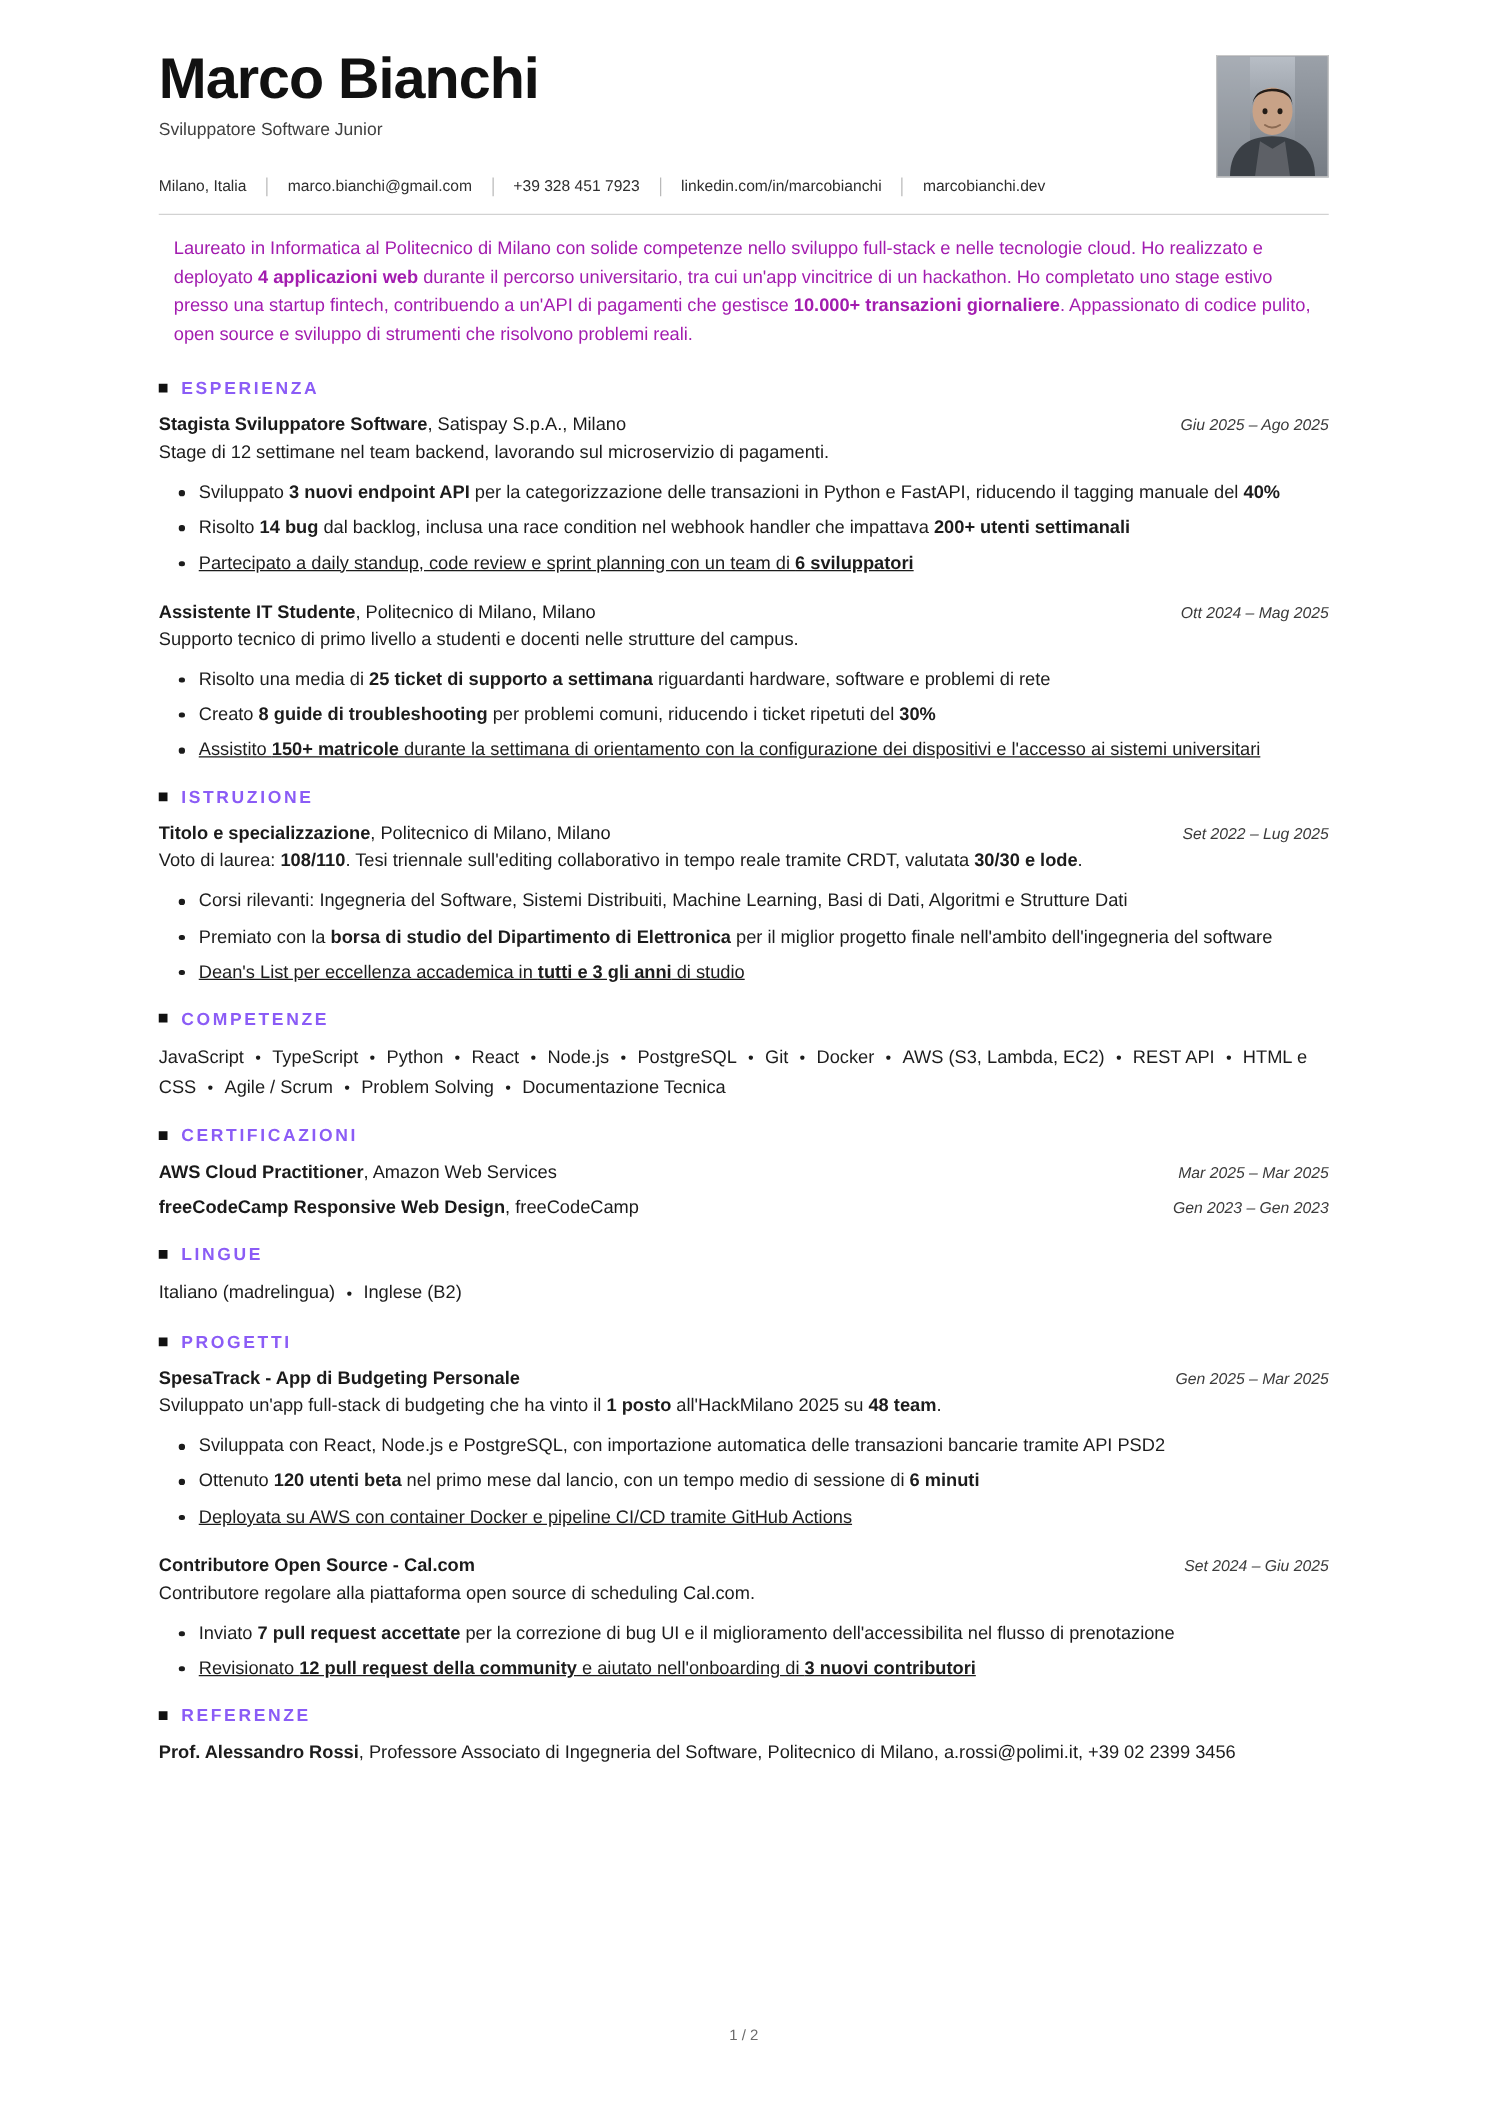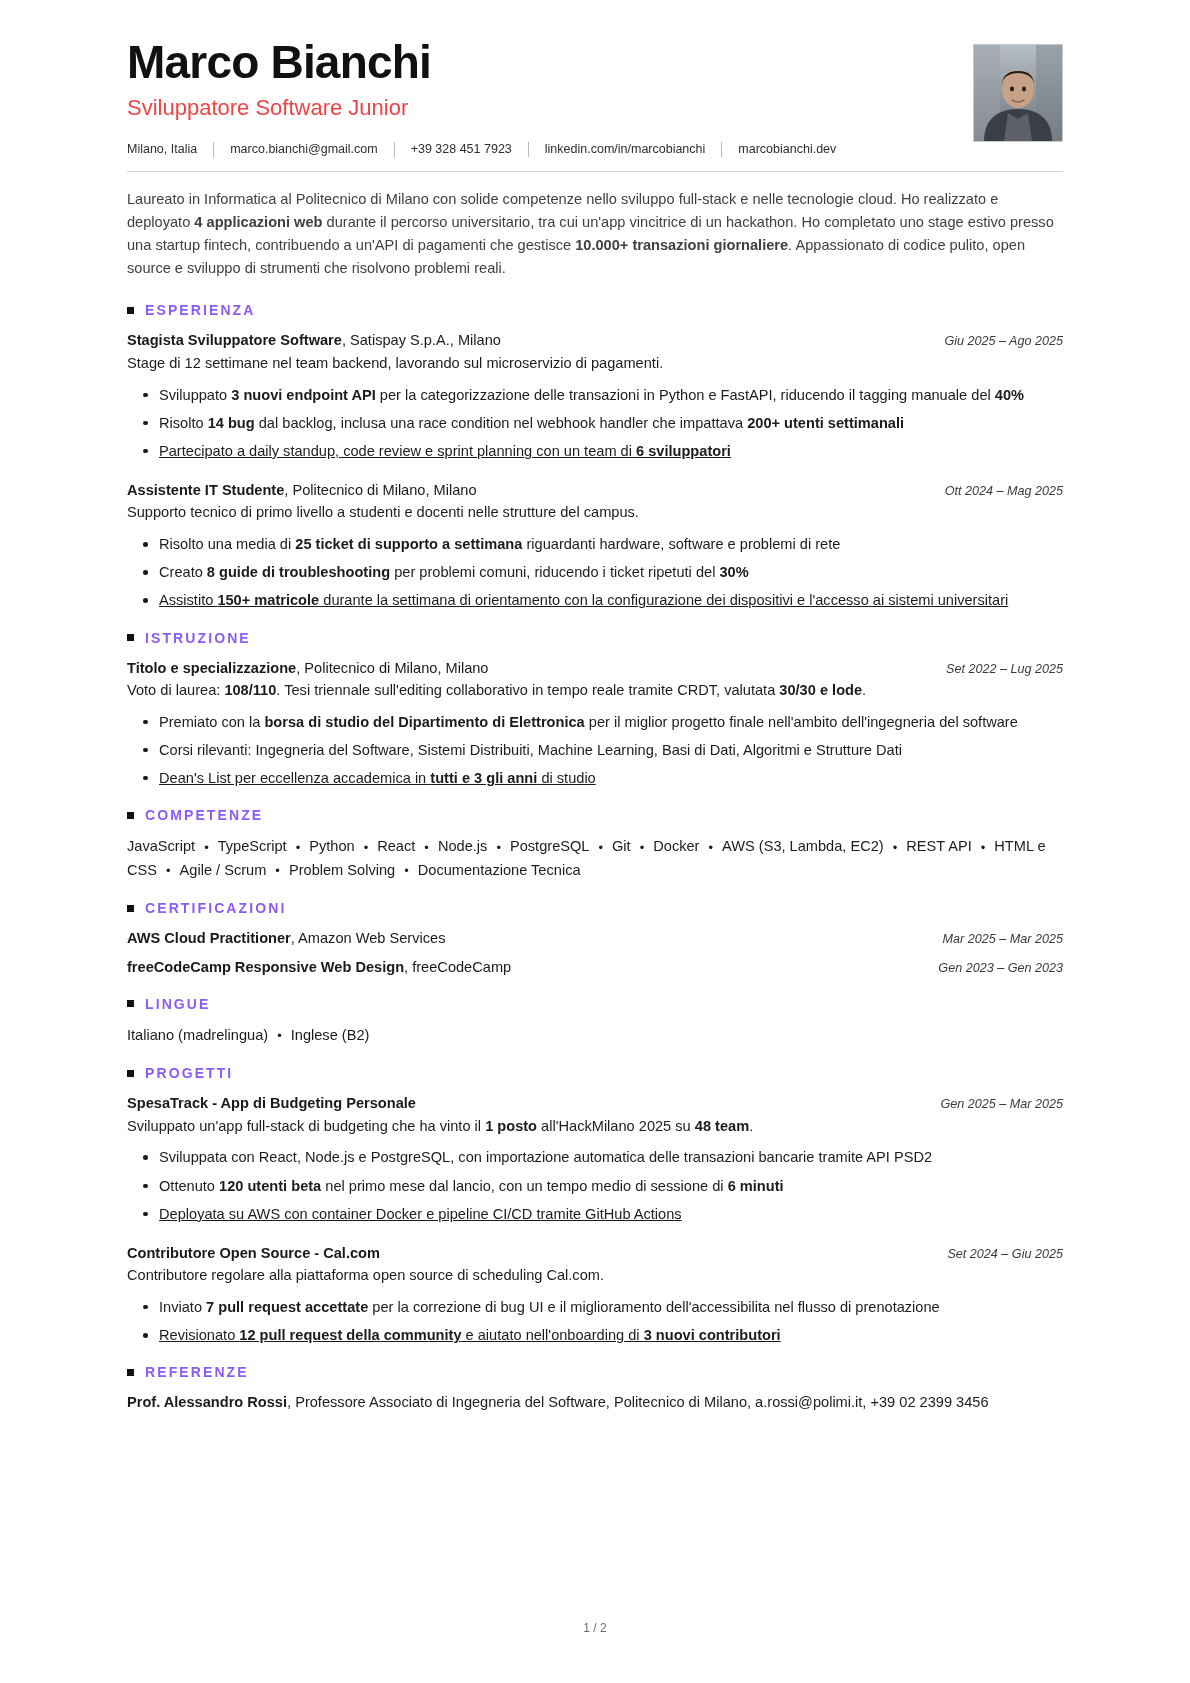--- a/index.html
+++ b/index.html
@@ -32,23 +32,23 @@
   .header-left { flex: 1 1 auto; min-width: 0; }
   .name {
     font-size: 46px;
     font-weight: 700;
     letter-spacing: -0.8px;
     line-height: 1.08;
     margin: 0 0 6px 0;
     color: #111111;
   }
   .headline {
-    font-size: 22px;
+    font-size: 14px;
     font-weight: 400;
-    color: #ef4444;
+    color: #404040;
     margin: 0 0 20px 0;
     line-height: 1.3;
   }
   .photo {
     flex: 0 0 auto;
     width: 88px;
     height: 96px;
     margin-top: 6px;
     border: 1px solid #c9c9c9;
     background: #8c9199;
@@ -79,22 +79,22 @@
   .rule {
     border: 0;
     border-top: 1px solid #d2d2d2;
     margin: 0 0 16px 0;
   }
 
   
   .summary {
     font-size: 14.6px;
     line-height: 1.58;
-    color: #404040;
-    margin: 0 0 22px 0;
+    color: #a21caf;
+    margin: 0 0 22px 12px;
     text-align: left;
   }
   .summary b { font-weight: 700; }
 
   
   .section { margin-bottom: 18px; }
   .section-title {
     display: flex;
     align-items: center;
     font-size: 14px;
@@ -297,22 +297,22 @@
       <span>ISTRUZIONE</span>
     </div>
     <div>
         <div class="entry">
           <div class="entry-head">
             <div class="entry-title"><b>Titolo e specializzazione</b><span>, Politecnico di Milano, Milano</span></div>
             <div class="entry-date">Set 2022 – Lug 2025</div>
           </div>
           <div class="entry-sub"><span>Voto di laurea: </span><b>108/110</b><span>. Tesi triennale sull'editing collaborativo in tempo reale tramite CRDT, valutata </span><b>30/30 e lode</b><span>.</span></div>
           <ul class="bullets">
+            <li><span>Corsi rilevanti: Ingegneria del Software, Sistemi Distribuiti, Machine Learning, Basi di Dati, Algoritmi e Strutture Dati</span></li>
             <li><span>Premiato con la </span><b>borsa di studio del Dipartimento di Elettronica</b><span> per il miglior progetto finale nell'ambito dell'ingegneria del software</span></li>
-            <li><span>Corsi rilevanti: Ingegneria del Software, Sistemi Distribuiti, Machine Learning, Basi di Dati, Algoritmi e Strutture Dati</span></li>
             <li><span>Dean's List per eccellenza accademica in </span><b>tutti e 3 gli anni</b><span> di studio</span></li>
           </ul>
         </div>
       </div>
   </div>
 
   <div class="section">
     <div class="section-title">
       <span class="sq"></span>
       <span>COMPETENZE</span>

